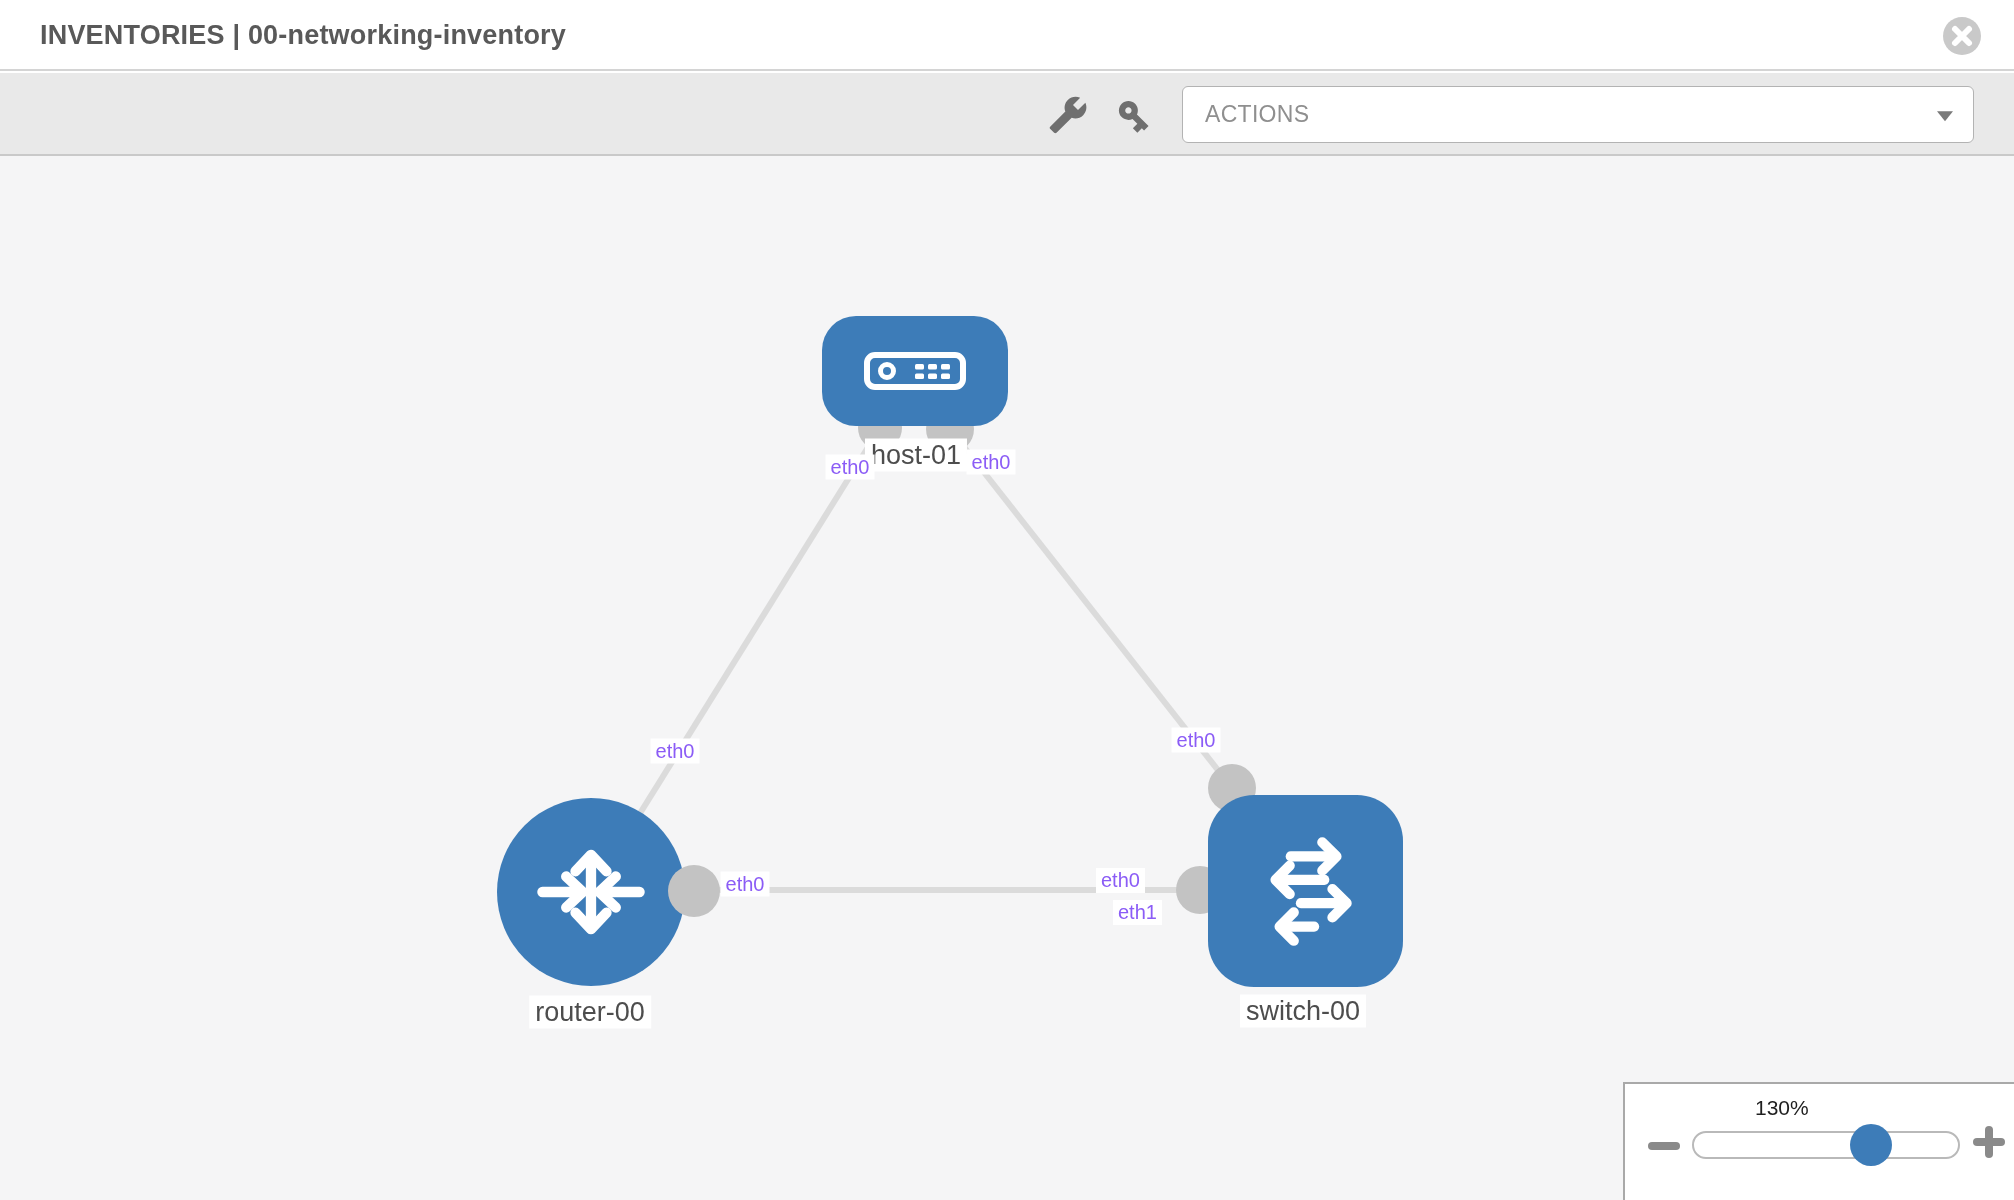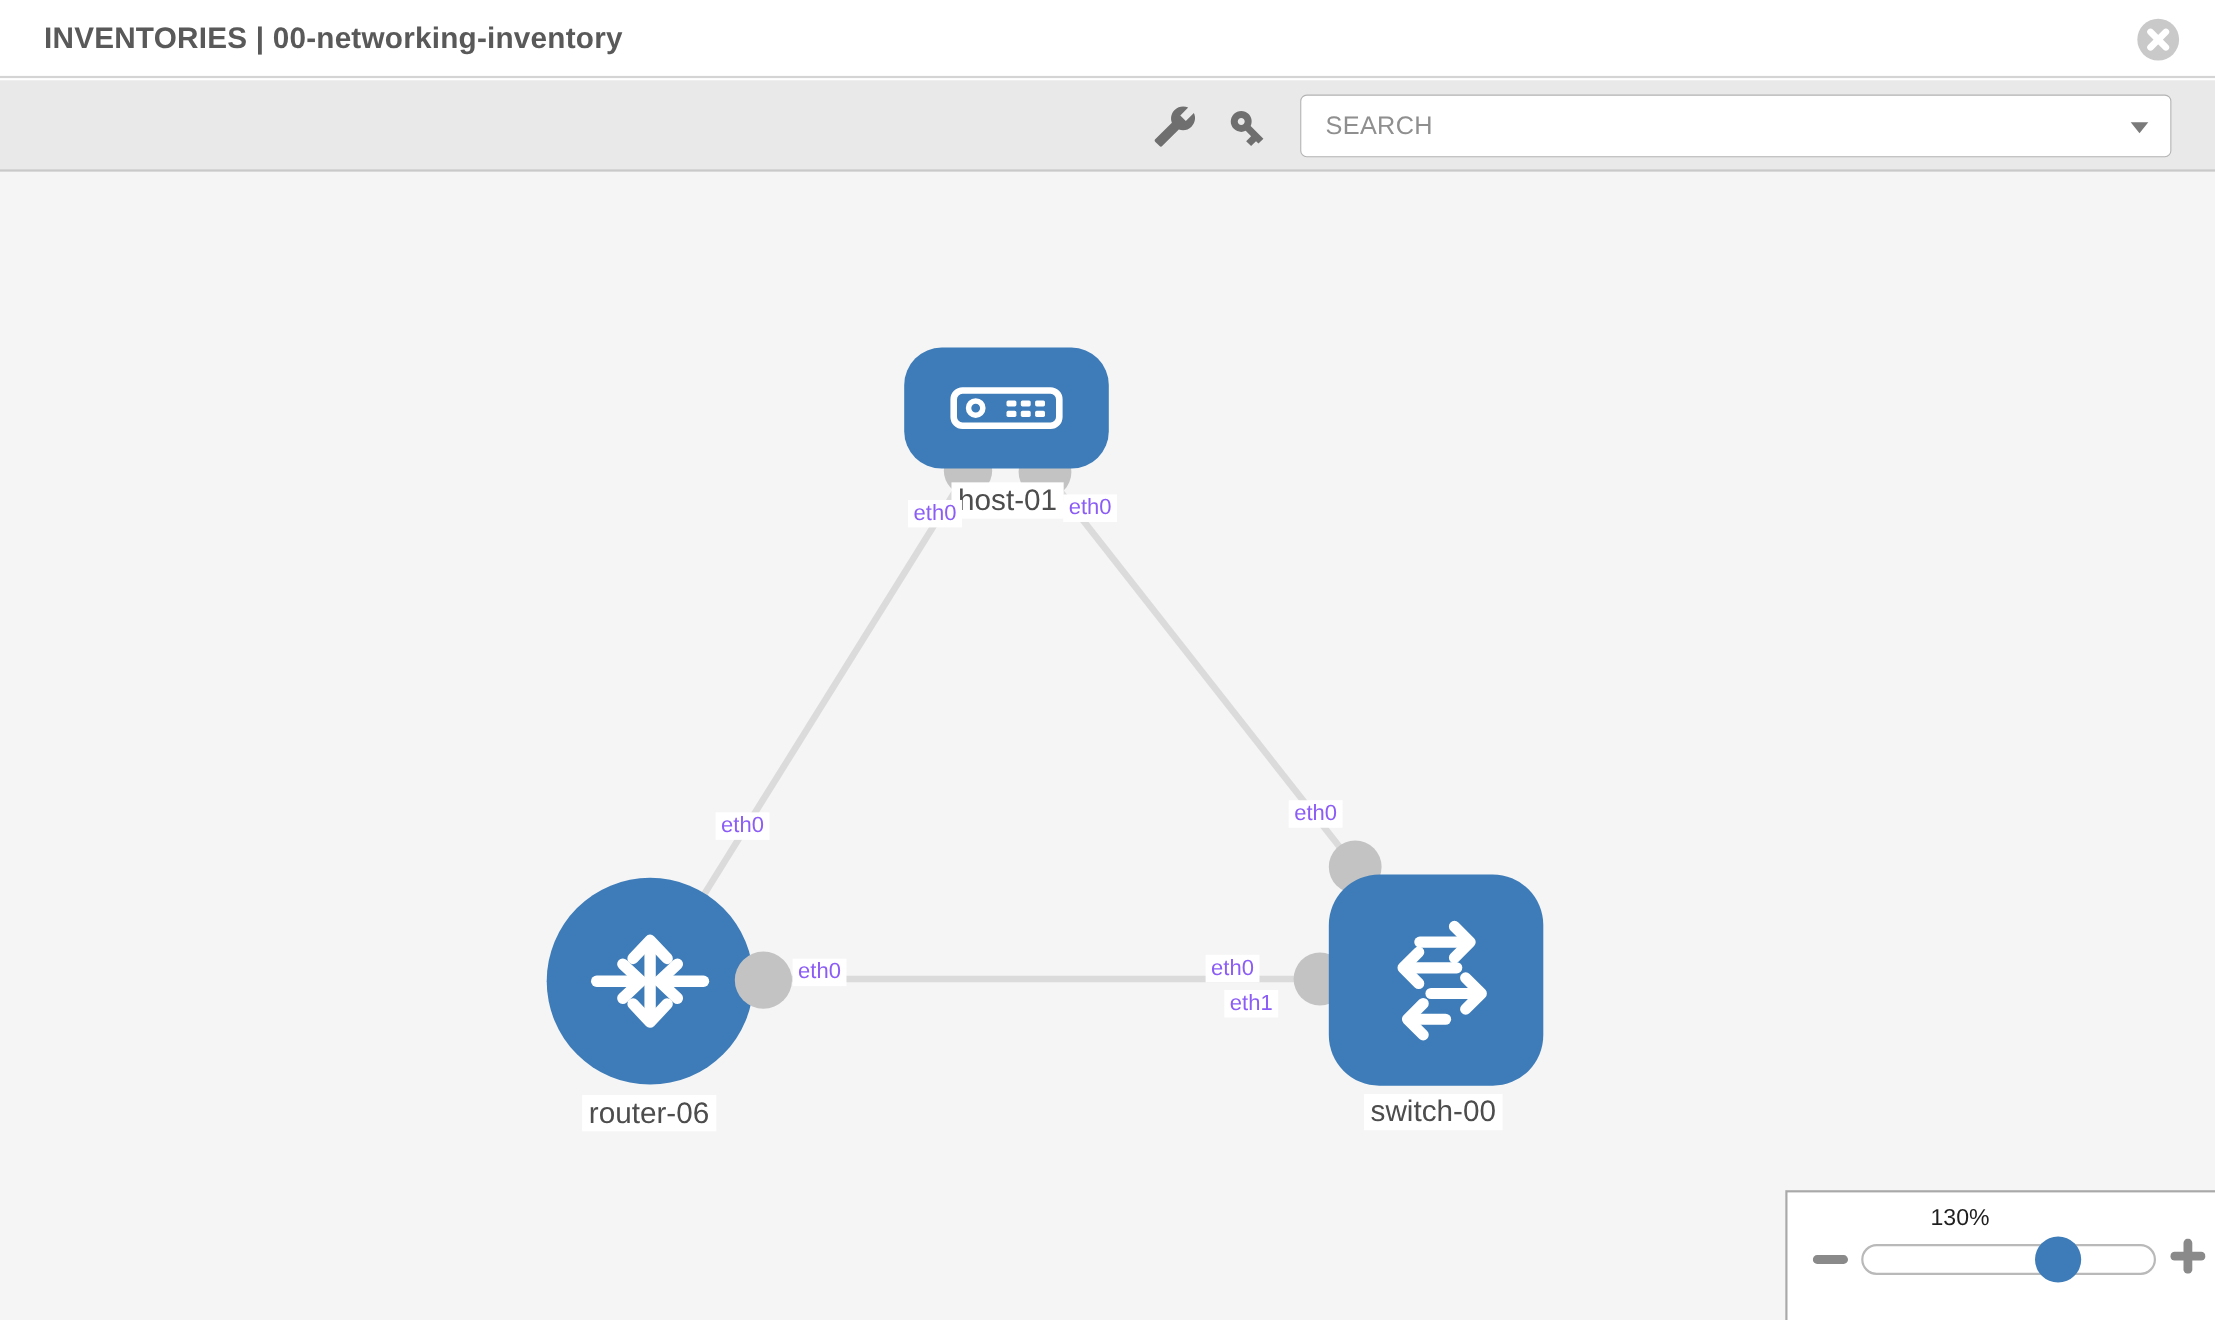--- a/index.html
+++ b/index.html
@@ -112,21 +112,21 @@
       <path transform="scale(-1,1) translate(-24,0)" fill="#6f6f6f" d="M22.7 19l-9.1-9.1c.9-2.3.4-5-1.5-6.9-2-2-5-2.4-7.4-1.3L9 6 6 9 1.6 4.7C.4 7.1.9 10.1 2.9 12.1c1.9 1.9 4.6 2.4 6.9 1.5l9.1 9.1c.4.4 1 .4 1.4 0l2.3-2.3c.5-.4.5-1.1.1-1.4z"></path>
     </svg>
   </div>
   <div class="tool-icon" style="left:1115px; top:24px;">
     <svg width="38" height="38" viewBox="0 0 24 24">
       <path transform="rotate(45 12 12)" fill="#6f6f6f" d="M12.65 10C11.83 7.67 9.61 6 7 6c-3.31 0-6 2.69-6 6s2.69 6 6 6c2.61 0 4.83-1.67 5.65-4H17v4h4v-4h2v-4H12.65zM7 14c-1.1 0-2-.9-2-2s.9-2 2-2 2 .9 2 2-.9 2-2 2z"></path>
     </svg>
   </div>
 
   <div class="select-box" style="left:1182px; width:792px;">
-    <span class="select-label">SEARCH</span>
+    <span class="select-label">ACTIONS</span>
     <span class="caret"></span>
   </div>
 </div>
 
 <div class="canvas"></div>
 
 <svg class="edges-svg" viewBox="0 0 2014 1200">
   <line x1="880" y1="428" x2="591" y2="892" stroke="#dbdbdb" stroke-width="6"></line>
   <line x1="950" y1="429" x2="1232" y2="788" stroke="#dbdbdb" stroke-width="6"></line>
   <line x1="591" y1="890" x2="1200" y2="890" stroke="#dbdbdb" stroke-width="6"></line>
@@ -174,21 +174,21 @@
         <path d="M44 37 L30 51 L44 65"></path>
       <path d="M55 74 L96 74"></path>
         <path d="M86 60 L100 74 L86 88"></path>
       <path d="M68 97 L38 97"></path>
         <path d="M48 83 L34 97 L48 111"></path>
     </g>
   </svg>
 </div>
 
 <div class="node-label" style="left:916px; top:455px;">host-01</div>
-<div class="node-label" style="left:590px; top:1012px;">router-06</div>
+<div class="node-label" style="left:590px; top:1012px;">router-00</div>
 <div class="node-label" style="left:1303px; top:1011px;">switch-00</div>
 
 <div class="iface-label centered" style="left:850px; top:467px;">eth0</div>
 <div class="iface-label centered" style="left:675px; top:751px;">eth0</div>
 <div class="iface-label centered" style="left:991px; top:462px;">eth0</div>
 <div class="iface-label centered" style="left:1196px; top:740px;">eth0</div>
 <div class="iface-label centered" style="left:745px; top:884px;">eth0</div>
 <div class="iface-label" style="left:1096px; top:868px;">eth0</div>
 <div class="iface-label" style="left:1113px; top:868px;margin-top:32px;">eth1</div>
 

